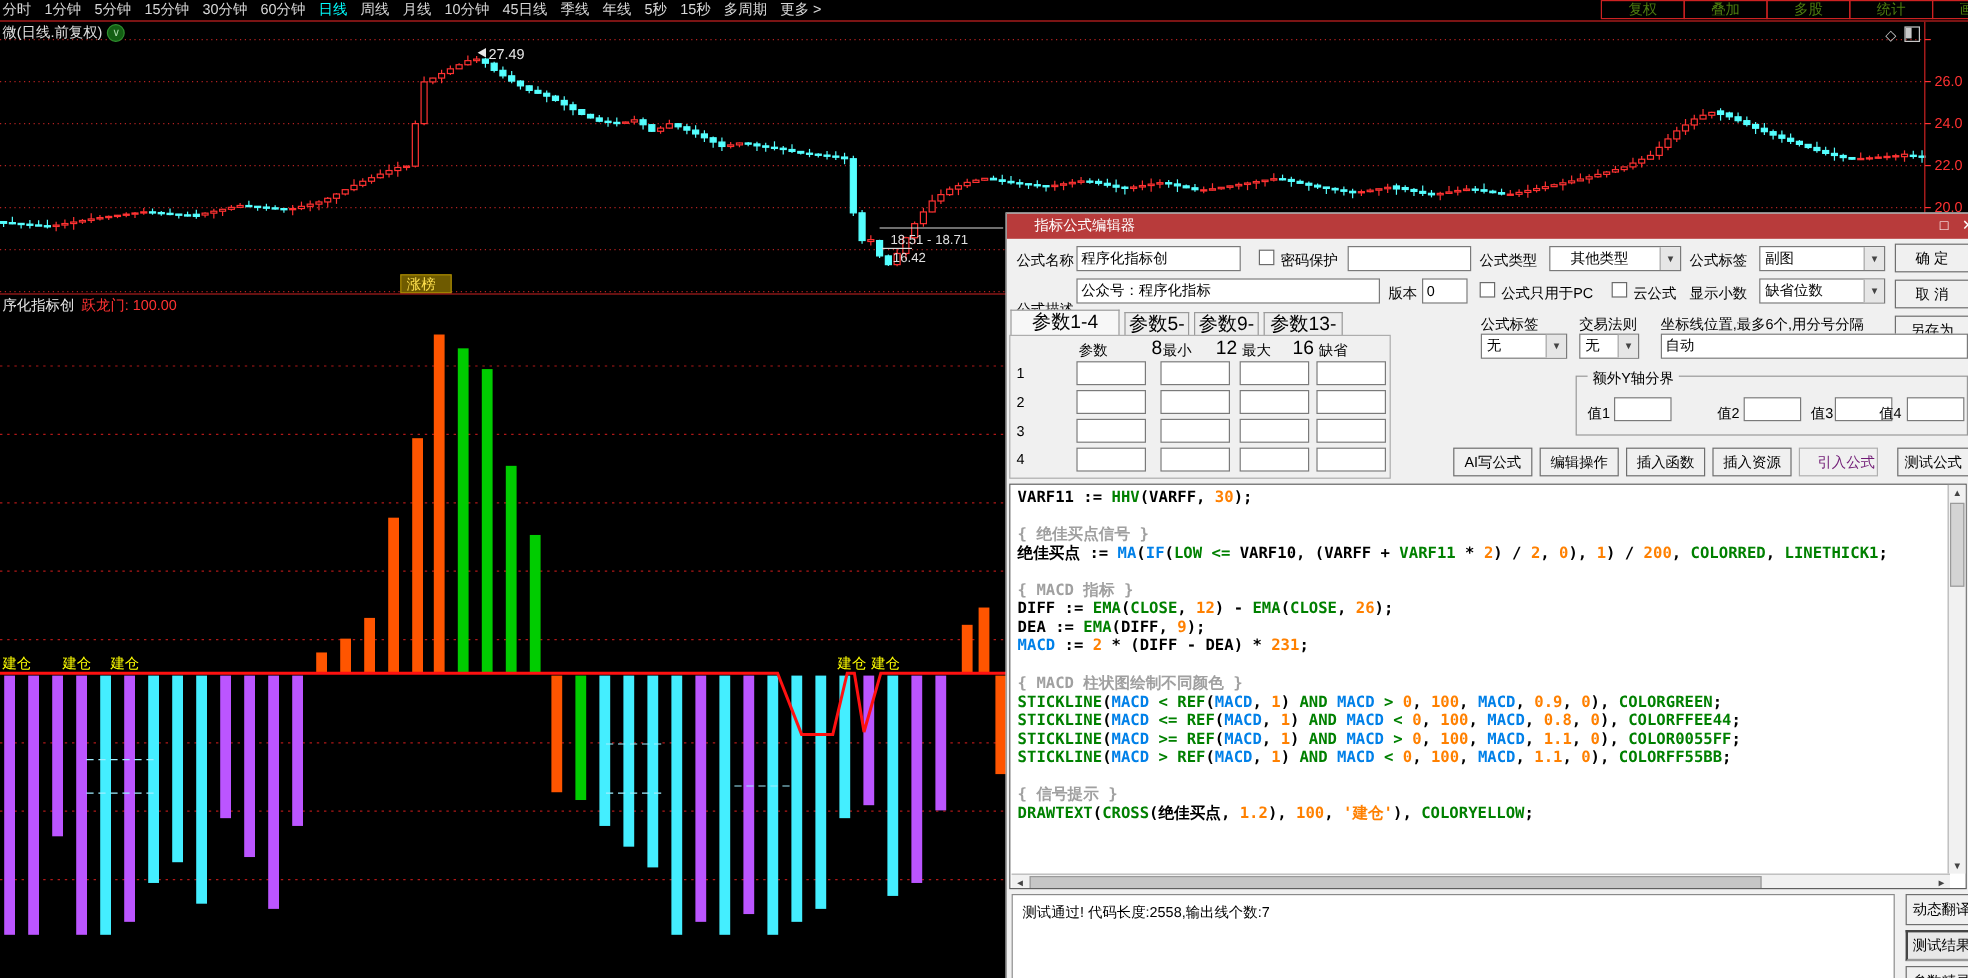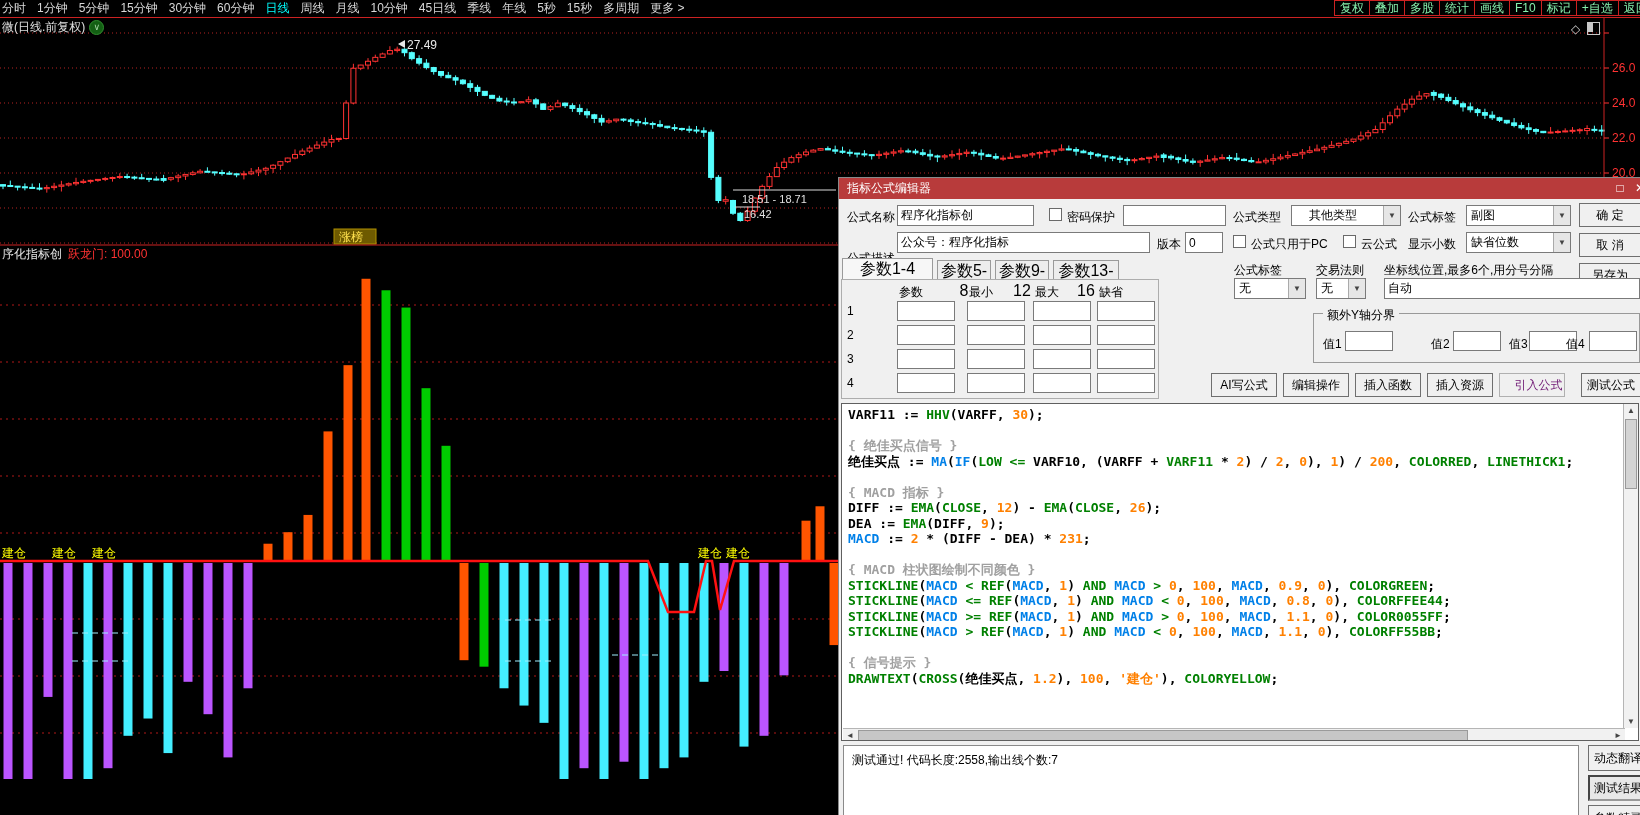--- a/index.html
+++ b/index.html
@@ -5,38 +5,38 @@
   html,body{margin:0;padding:0;background:#222;}
   .screen{position:relative;width:1640px;height:815px;background:#000;overflow:hidden;
           font-family:"Liberation Sans","DejaVu Sans",sans-serif;}
   
   .topbar{position:absolute;left:0;top:0;width:1640px;height:17px;background:#000;
           border-bottom:1px solid #c22;z-index:6;}
   .tb-left{position:absolute;left:2px;top:0;height:16px;display:flex;gap:11px;align-items:center;white-space:nowrap;}
   .tb-item{font-size:12px;color:#d8d8d8;line-height:16px;cursor:default;}
   .tb-item.active{color:#00ffff;}
   .tb-right{position:absolute;left:1335px;top:0;height:16px;display:flex;z-index:7;}
-  .tb-btn{font-size:12px;color:#86efac;line-height:14px;padding:0 5px;border:1px solid #c22;margin-left:-1px;white-space:nowrap;}
+  .tb-btn{font-size:12px;color:#4d7c0f;line-height:14px;padding:0 22px;border:1px solid #c22;margin-left:-1px;white-space:nowrap;}
   
   .stockrow{position:absolute;left:2px;top:19px;z-index:3;display:flex;align-items:center;gap:4px;}
   .stocklabel{font-size:12px;color:#e0e0e0;}
   .dropcircle{width:13px;height:13px;border-radius:50%;background:#135f13;border:1px solid #2f8f2f;
               color:#a8d8a8;font-size:9px;line-height:12px;text-align:center;}
   .miniicons{position:absolute;left:1571px;top:22px;z-index:3;display:flex;gap:7px;align-items:center;}
   .diam{color:#c8c8c8;font-size:12px;line-height:12px;}
   .splitsq{width:11px;height:11px;border:1px solid #c8c8c8;position:relative;}
   .splitsq::before{content:"";position:absolute;left:0;top:0;width:5px;height:9px;background:#c8c8c8;}
   
   #chartsvg{position:absolute;left:0;top:0;z-index:1;}
   
   .dlg{position:absolute;left:838px;top:177px;width:802px;height:638px;background:#f0f0f0;
        border:1px solid #8a8a8a;overflow:hidden;z-index:10;font-size:12px;color:#000;}
   .dlg *{box-sizing:border-box;}
   .dlg-title{position:absolute;left:0;top:0;width:802px;height:21px;background:#b83b3b;color:#fff;
-             font-size:12px;line-height:21px;padding-left:8px;}
+             font-size:12px;line-height:21px;padding-left:23px;}
   .wbtn{position:absolute;top:0;color:#fff;font-size:12px;line-height:21px;width:18px;text-align:center;}
   .lab{position:absolute;white-space:nowrap;color:#000;}
   .tin{position:absolute;border:1px solid #7a7a7a;background:#fff;font-size:12px;padding:0 3px;
        font-family:"Liberation Sans","DejaVu Sans",sans-serif;color:#000;}
   .cb{position:absolute;width:13px;height:13px;background:#fff;border:1px solid #6a6a6a;}
   .dd{position:absolute;background:#fff;border:1px solid #7a7a7a;height:21px;}
   .ddv{display:block;padding-left:4px;font-size:12px;line-height:19px;white-space:nowrap;overflow:hidden;}
   .dda{position:absolute;right:0;top:0;width:17px;height:19px;background:#e6e6e6;border-left:1px solid #aaa;
        color:#444;font-size:8px;line-height:19px;text-align:center;}
   .btn{position:absolute;background:#f0f0f0;border:1px solid #6f6f6f;font-size:12px;text-align:center;

